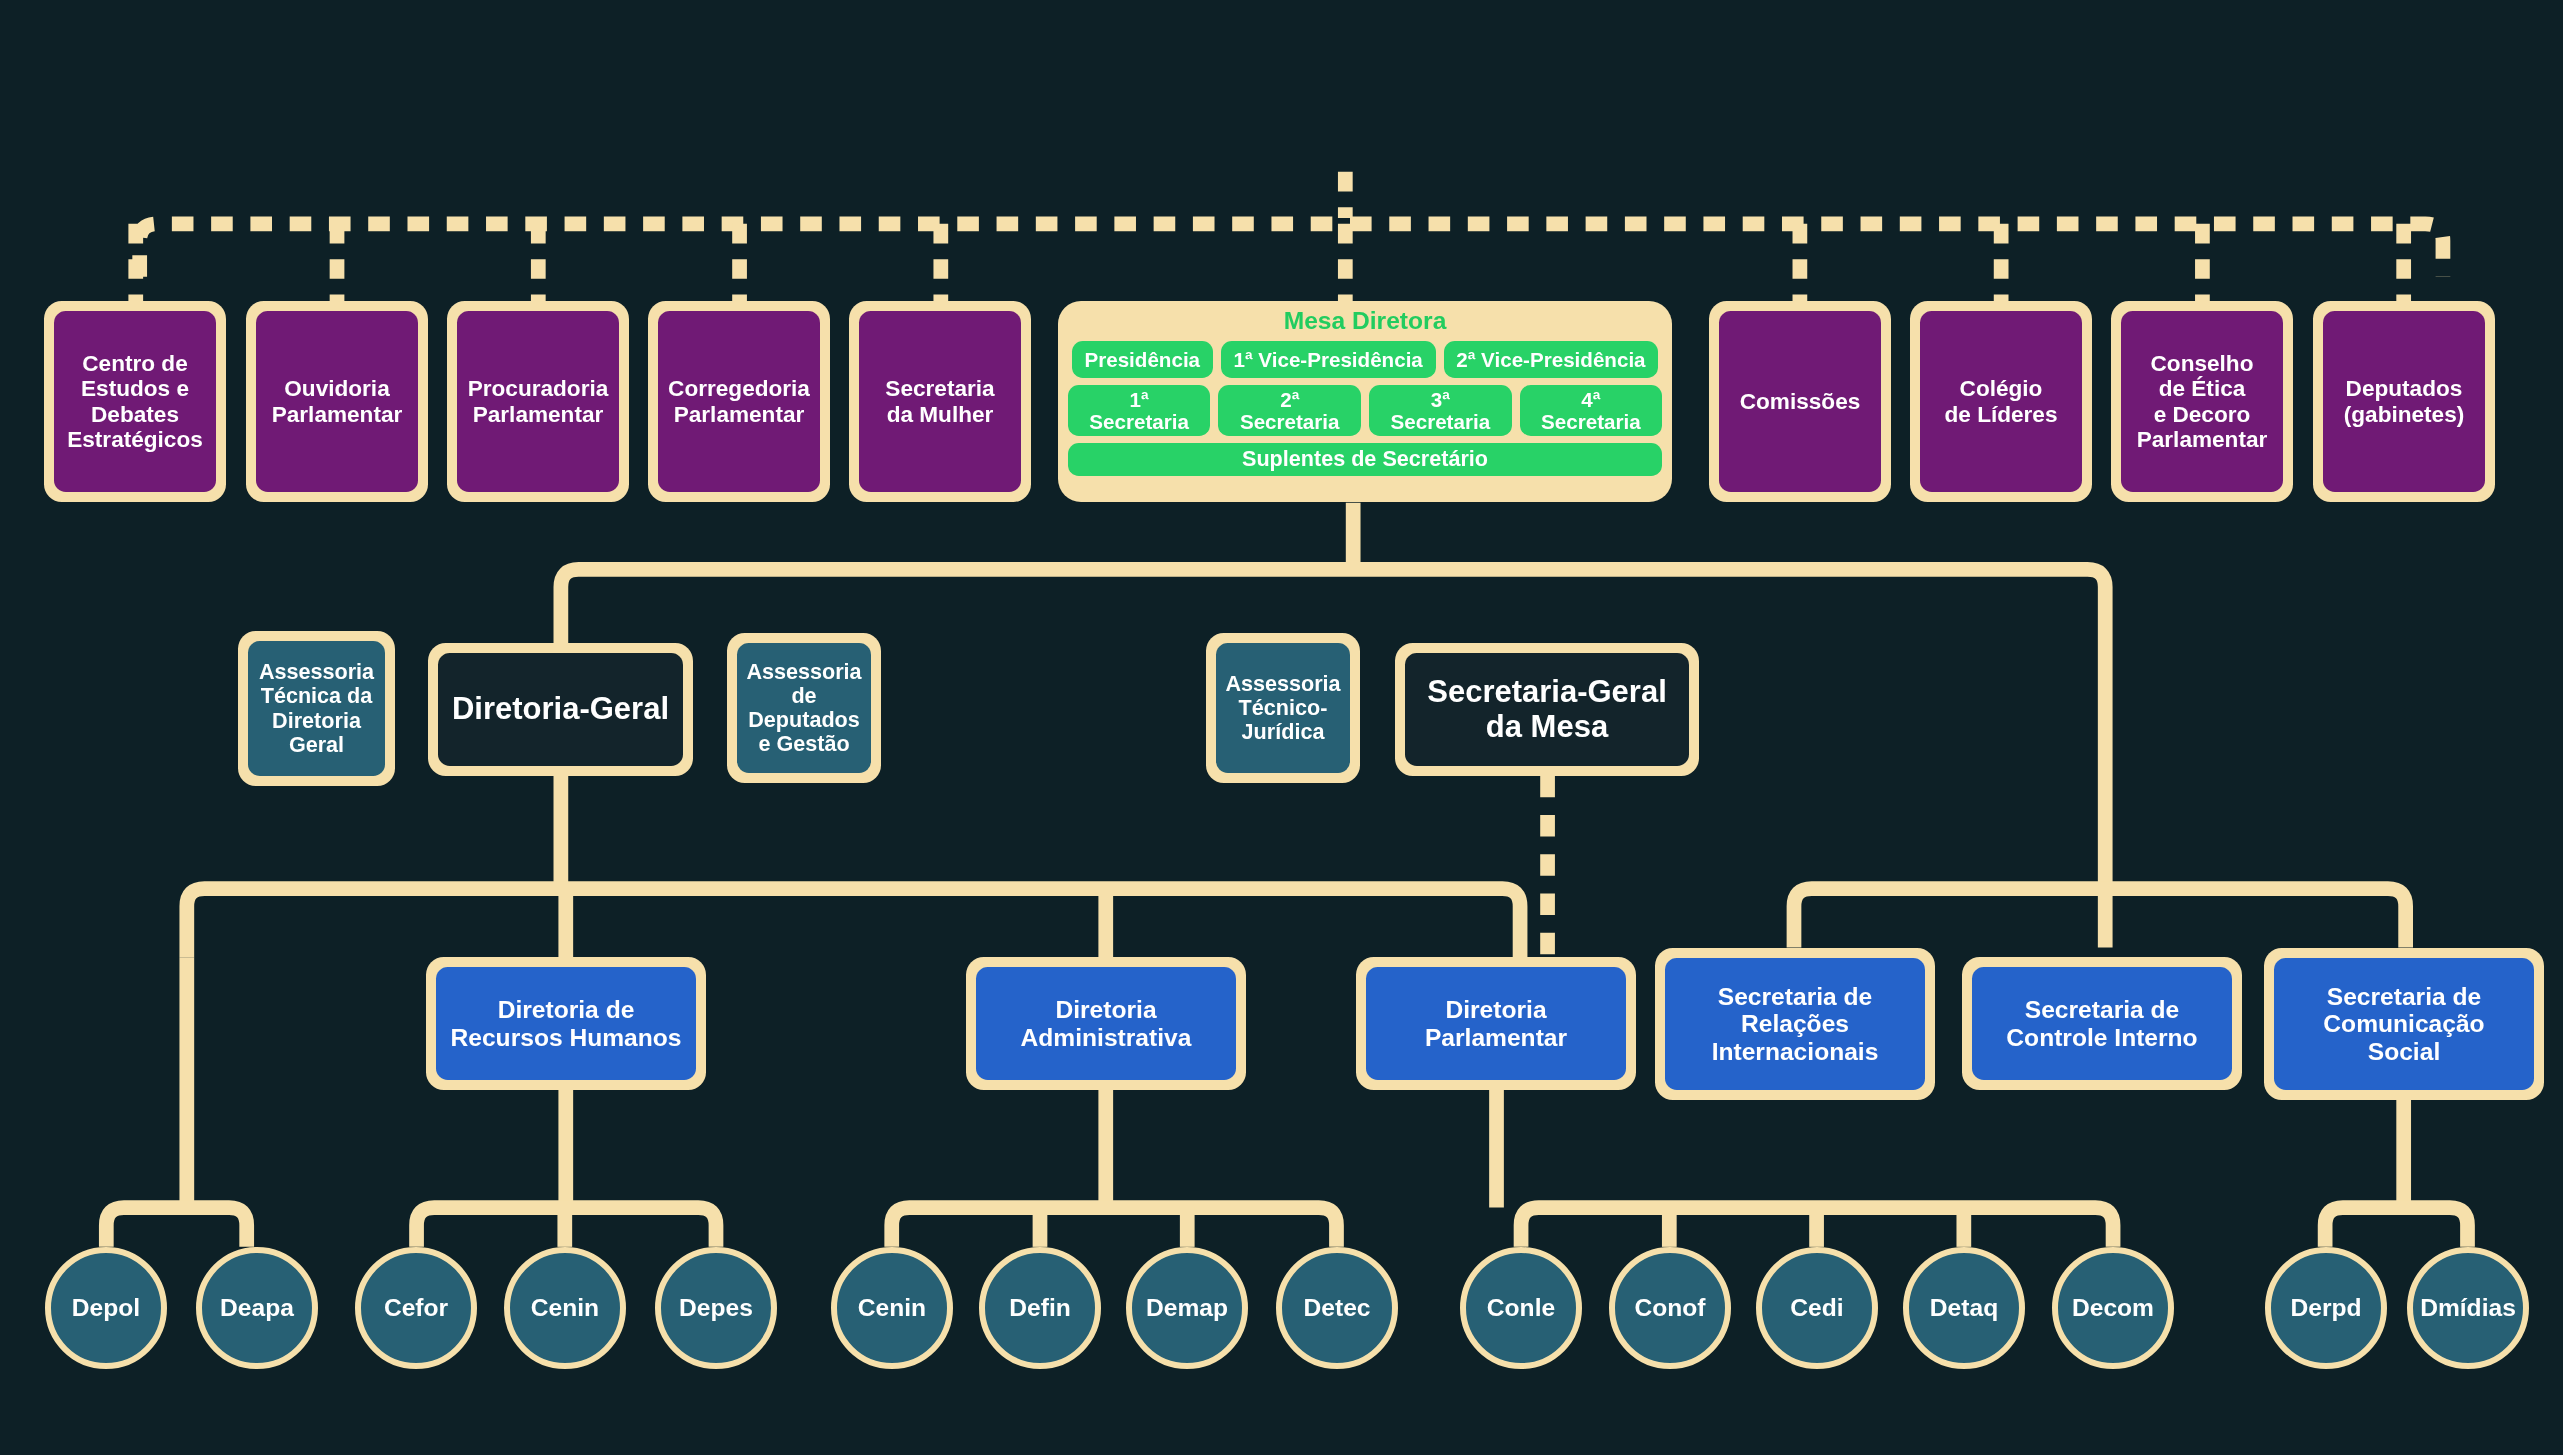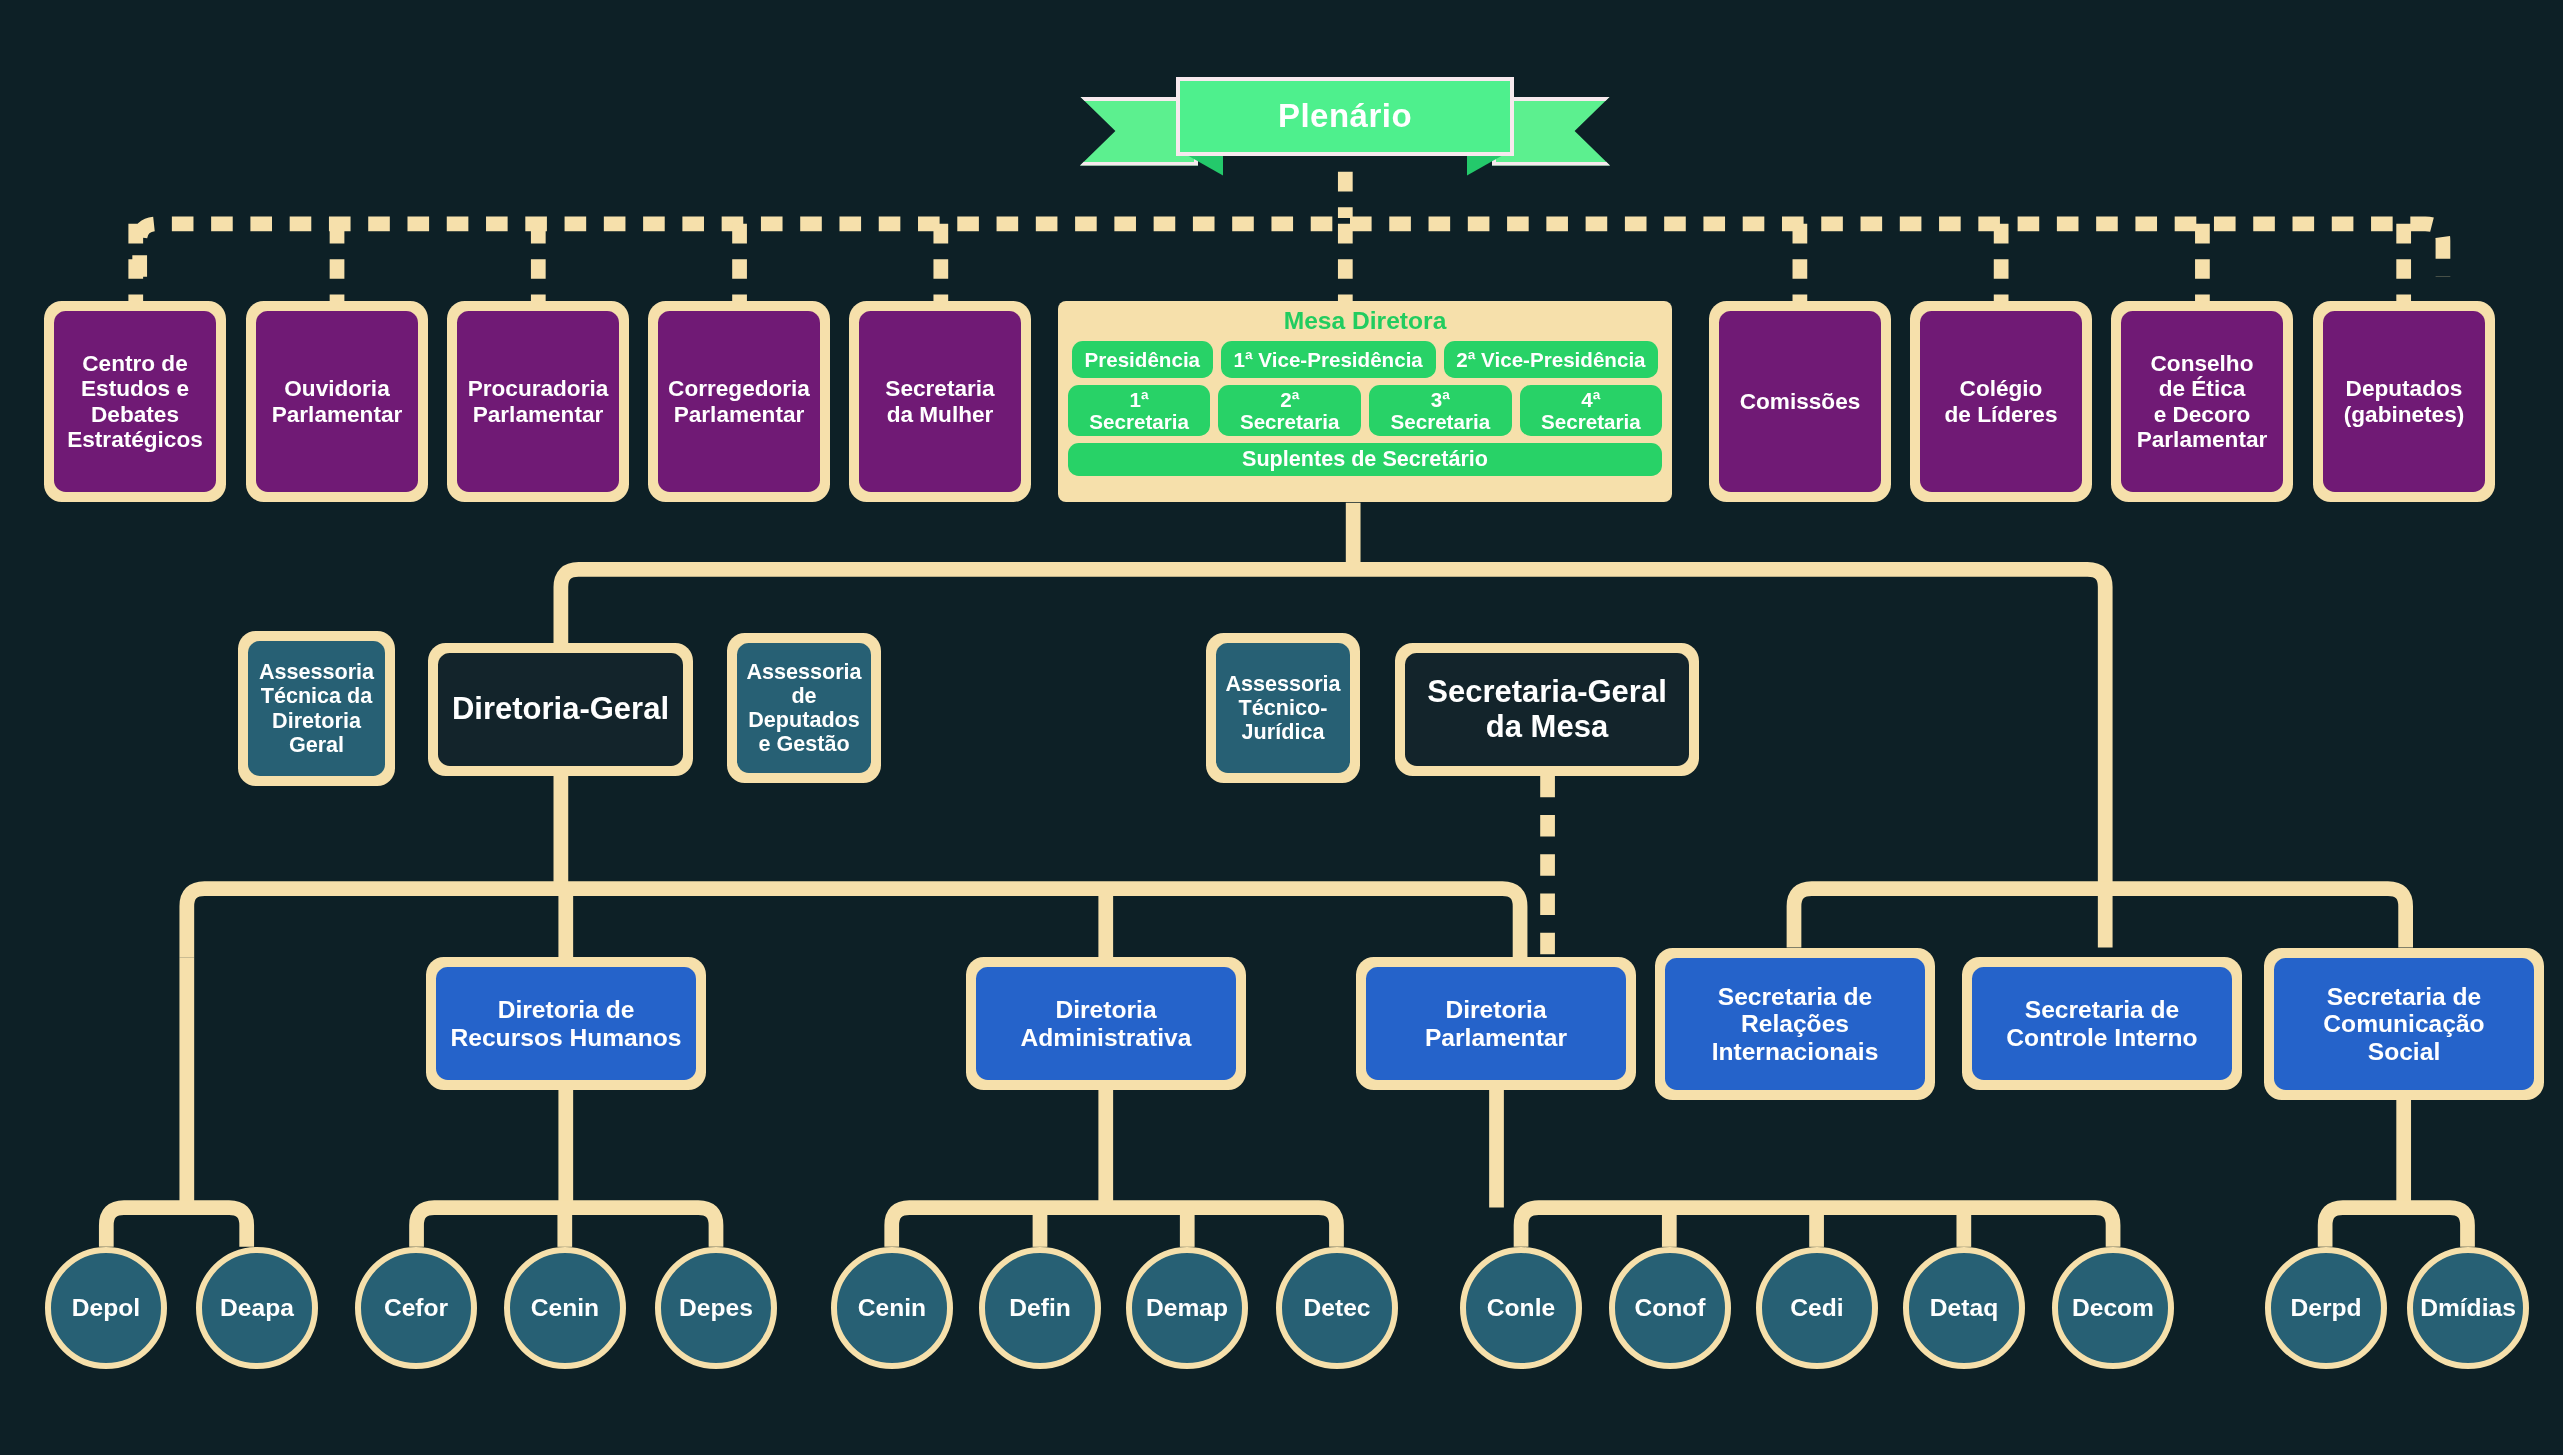--- a/index.html
+++ b/index.html
@@ -62,21 +62,21 @@
   }
   .inner.green { background:#701a75; }
   .inner.dark  { background:#13242b; }
   .inner.teal  { background:#276074; }
   .inner.blue  { background:#2563ca; }
 
   
   .mesa {
     position:absolute;
     background:#f6e0ab;
-    border-radius:8px;
+    border-radius:23px;
     padding:7.9px 9.8px 9.8px 9.8px;
     z-index:4;
     display:flex; flex-direction:column; gap:6.9px;
   }
   .mesa-title {
     text-align:center; color:#22cc5f; font-size:24.6px; font-weight:bold;
     line-height:1; margin-bottom:1px;
   }
   .mesa-row { display:flex; gap:7.9px; justify-content:center; }
   .mesa-row.r1 > div { flex:0 0 auto; }
@@ -151,29 +151,20 @@
       <path d="M 1549 1270 L 1549 1248 Q 1549 1230 1567 1230 L 2134 1230 Q 2152 1230 2152 1248 L 2152 1270"></path>
       <line x1="1700" y1="1230" x2="1700" y2="1270"></line>
       <line x1="1850" y1="1230" x2="1850" y2="1270"></line>
       <line x1="2000" y1="1230" x2="2000" y2="1270"></line>
 
       <line x1="2448" y1="1120" x2="2448" y2="1230"></line>
       <path d="M 2368 1270 L 2368 1248 Q 2368 1230 2386 1230 L 2495 1230 Q 2513 1230 2513 1248 L 2513 1270"></path>
     </g>
   </svg>
 
-  <div class="ribbon-wrap">
-    <div class="ribbon-tail-l"></div>
-    <div class="ribbon-tail-r"></div>
-    <div class="ribbon-fold-l"></div>
-    <div class="ribbon-fold-r"></div>
-    <div class="ribbon-main">
-      <span>Plenário</span>
-    </div>
-  </div>
 
   <div id="top-row-container">
       <div class="frame" style="left: 44px; top: 301px; width: 182px; height: 201px;">
         <div class="inner green" style="font-size: 22.6px;">
           <div>
             <span style="display: block;">Centro de</span>
             <span style="display: block;">Estudos e</span>
             <span style="display: block;">Debates</span>
             <span style="display: block;">Estratégicos</span>
           </div>

